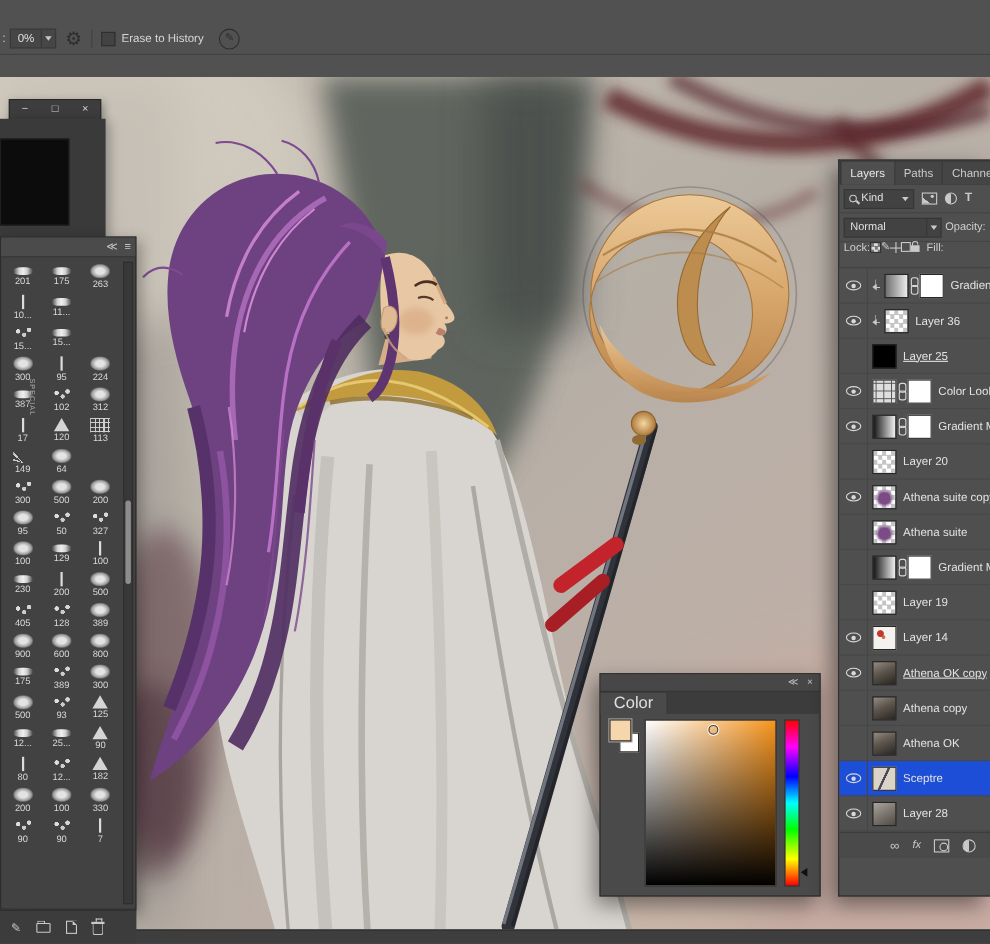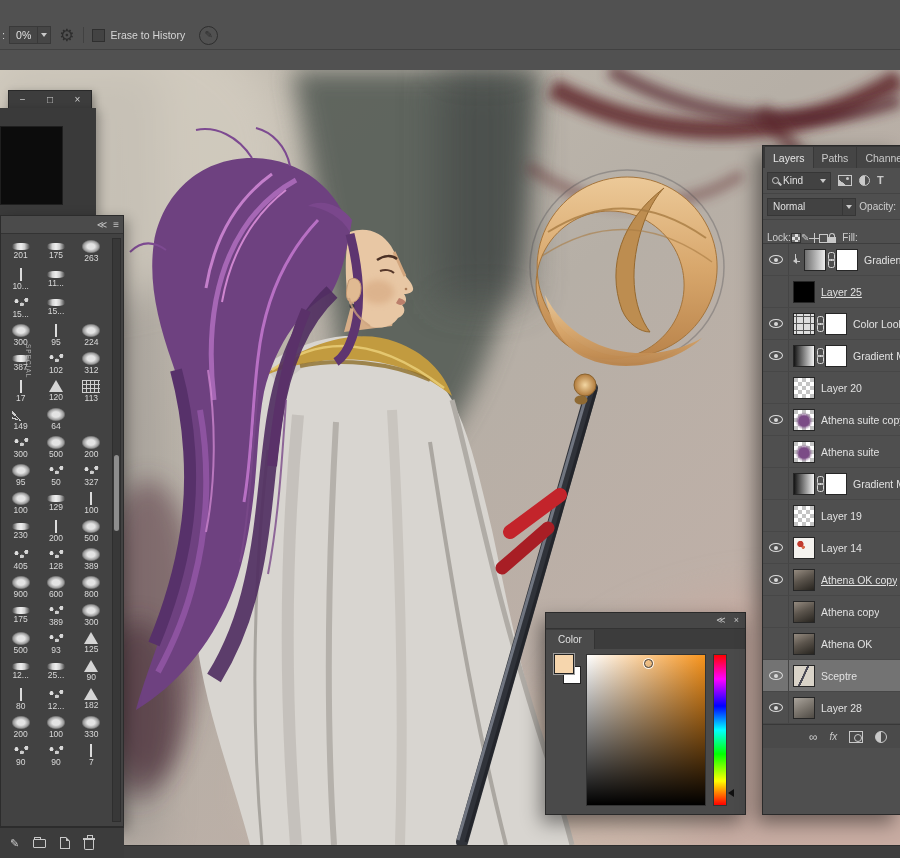--- a/index.html
+++ b/index.html
@@ -65,21 +65,21 @@
   .trash-i::before{content:"";position:absolute;top:-1px;left:-2px;right:-2px;height:1.5px;background:#c9c9c9}
   .trash-i::after{content:"";position:absolute;top:-4px;left:2px;width:4px;height:2px;border:1px solid #c9c9c9;border-bottom:none}
 
   .bottomstrip{position:absolute;left:0;top:845px;width:900px;height:13px;background:#3e3e3e;border-top:1px solid #2e2e2e}
 
   
   .colorpanel{position:absolute;left:545px;top:612px;width:201px;height:203px;background:#4a4a4a;border:1px solid #2a2a2a;box-shadow:-4px 8px 18px rgba(0,0,0,.45);z-index:6}
   .cp-header{height:16px;background:#474747;border-bottom:1px solid #333;display:flex;align-items:center;justify-content:flex-end;gap:8px;padding:0 6px}
   .cp-header span{font-size:9px;color:#c5c5c5;line-height:1;cursor:pointer}
   .cp-tabs{height:20px;background:#3c3c3c;display:flex;align-items:flex-end}
-  .cp-tab{height:19px;padding:0 12px;background:#4a4a4a;display:flex;align-items:center;font-size:10px;color:#e0e0e0;border-right:1px solid #333}
+  .cp-tab{height:19px;padding:0 12px;background:#4a4a4a;display:flex;align-items:center;font-size:15px;color:#e0e0e0;border-right:1px solid #333}
   .cp-body{position:relative;height:165px}
   .swatch-bg{position:absolute;left:17px;top:17px;width:18px;height:18px;background:#fff;border:1px solid #222}
   .swatch-fg{position:absolute;left:8px;top:5px;width:20px;height:20px;background:#f6d6ad;border:1px solid #222;box-shadow:0 0 0 1px #9c9c9c}
   .sb-square{position:absolute;left:40px;top:5px;width:120px;height:152px;border:1px solid #333;
      background:linear-gradient(to top,#000,rgba(0,0,0,0)),linear-gradient(to right,#ffffff,#f7941d)}
   .sb-cursor{position:absolute;left:57px;top:4px;width:9px;height:9px;border:1.5px solid #444;border-radius:50%;box-shadow:0 0 0 1px rgba(255,255,255,.85)}
   .huebar{position:absolute;left:167px;top:5px;width:14px;height:152px;border:1px solid #333;
      background:linear-gradient(180deg,#ff0000 0%,#ff00ff 16%,#0000ff 34%,#00ffff 50%,#00ff00 66%,#ffff00 84%,#ff0000 100%)}
   .hue-mark{position:absolute;left:182px;top:140px;width:0;height:0;border-top:4px solid transparent;border-bottom:4px solid transparent;border-right:6px solid #101010}
 
@@ -95,35 +95,35 @@
   .kindbox .ktext{font-size:10px;color:#e0e0e0;flex:1}
   .img-i{width:14px;height:11px;border:1px solid #c9c9c9;background:linear-gradient(to top right,#c9c9c9 0 28%,transparent 30%);position:relative;flex:none}
   .img-i::after{content:"";position:absolute;right:2px;top:1px;width:3px;height:3px;background:#c9c9c9;border-radius:50%}
   .adj-i{width:11px;height:11px;border:1px solid #c9c9c9;border-radius:50%;background:linear-gradient(90deg,#c9c9c9 0 50%,transparent 50%);flex:none}
   .type-i{font-size:11px;color:#c9c9c9;font-weight:bold;line-height:1}
   .lp-blend{height:26px;display:flex;align-items:center;padding:0 4px;border-bottom:1px solid #444}
   .blendsel{display:flex;align-items:center;width:96px;height:18px;background:#424242;border:1px solid #363636}
   .blendsel .bval{flex:1;font-size:10px;color:#e0e0e0;padding:0 5px}
   .blendsel .chevbox{width:13px;height:100%;display:flex;align-items:center;justify-content:center;border-left:1px solid #363636}
   .oplabel{font-size:10px;color:#cfcfcf;margin-left:3px;white-space:nowrap}
-  .lp-lock{height:24px;display:flex;align-items:flex-end;padding:0 4px;gap:0;border-bottom:1px solid #3e3e3e}
+  .lp-lock{height:24px;display:flex;align-items:flex-start;padding:0 4px;gap:0;border-bottom:1px solid #3e3e3e}
   .locklabel{font-size:10px;color:#cfcfcf}
   .chk-i{width:10px;height:10px;background:repeating-conic-gradient(#ddd 0 25%,#777 0 50%) 0 0/6px 6px;border:1px solid #333;flex:none}
   .pen-i{font-size:10px;color:#c9c9c9;line-height:1}
   .move-i{width:10px;height:10px;position:relative;flex:none}
   .move-i::before{content:"";position:absolute;left:4.5px;top:0;width:1.5px;height:10px;background:#c9c9c9}
   .move-i::after{content:"";position:absolute;top:4.5px;left:0;width:10px;height:1.5px;background:#c9c9c9}
   .ab-i{width:9px;height:9px;border:1px solid #c9c9c9;flex:none}
   .lock-i{width:8px;height:6px;background:#c9c9c9;position:relative;margin-top:3px;flex:none}
   .lock-i::before{content:"";position:absolute;left:1px;top:-4px;width:4px;height:4px;border:1px solid #c9c9c9;border-bottom:none;border-radius:3px 3px 0 0}
   .filllabel{font-size:10px;color:#cfcfcf;margin-left:6px;white-space:nowrap}
 
   .lp-list{position:relative}
   .layer-row{display:flex;align-items:center;height:32px;border-bottom:1px solid #474747;background:#4f4f4f;cursor:pointer}
-  .layer-row.sel{background:#737373}
+  .layer-row.sel{background:#1d4ed8}
   .eye-cell{width:26px;height:100%;display:flex;align-items:center;justify-content:center;border-right:1px solid #454545;flex:none}
   .eye{display:inline-block;width:14px;height:9px;border:1px solid #d8d8d8;border-radius:50%;position:relative}
   .eye::after{content:"";position:absolute;left:4px;top:1.5px;width:4px;height:4px;background:#d8d8d8;border-radius:50%}
   .row-main{display:flex;align-items:center;height:100%;padding-left:4px;flex:1;min-width:0}
   .clip-arrow{width:9px;height:12px;position:relative;margin-right:2px;flex:none}
   .clip-arrow::before{content:"";position:absolute;right:2px;top:0;width:4px;height:7px;border-left:1px solid #c9c9c9;border-bottom:1px solid #c9c9c9;border-bottom-left-radius:3px}
   .clip-arrow::after{content:"";position:absolute;left:0;top:4px;border-top:3px solid transparent;border-bottom:3px solid transparent;border-right:4px solid #c9c9c9}
   .thumb{width:22px;height:22px;border:1px solid #262626;flex:none;background:#909090}
   .th-checker{background:repeating-conic-gradient(#fff 0 25%,#c4c4c4 0 50%) 0 0/8px 8px}
   .th-gradient{background:linear-gradient(90deg,#6f6f6f,#ededed)}
@@ -617,20 +617,31 @@
       <span class="thumb th-gradient"></span>
       <span class="mask-wrap">
         <span class="chain"></span>
         <span class="mask-thumb"></span>
       </span>
       <span class="layer-name">Gradient</span>
     </div>
   </div>
 
 
+  <div class="layer-row">
+    <div class="eye-cell">
+      <span class="eye"></span>
+    </div>
+    <div class="row-main">
+      <span class="clip-arrow"></span>
+      <span class="thumb th-checker"></span>
+
+      <span class="layer-name">Layer 36</span>
+    </div>
+  </div>
 
   <div class="layer-row">
     <div class="eye-cell">
       <span class="eye" style="visibility: hidden;"></span>
     </div>
     <div class="row-main">
 
       <span class="thumb th-black"></span>
 
       <span class="layer-name u">Layer 25</span>

